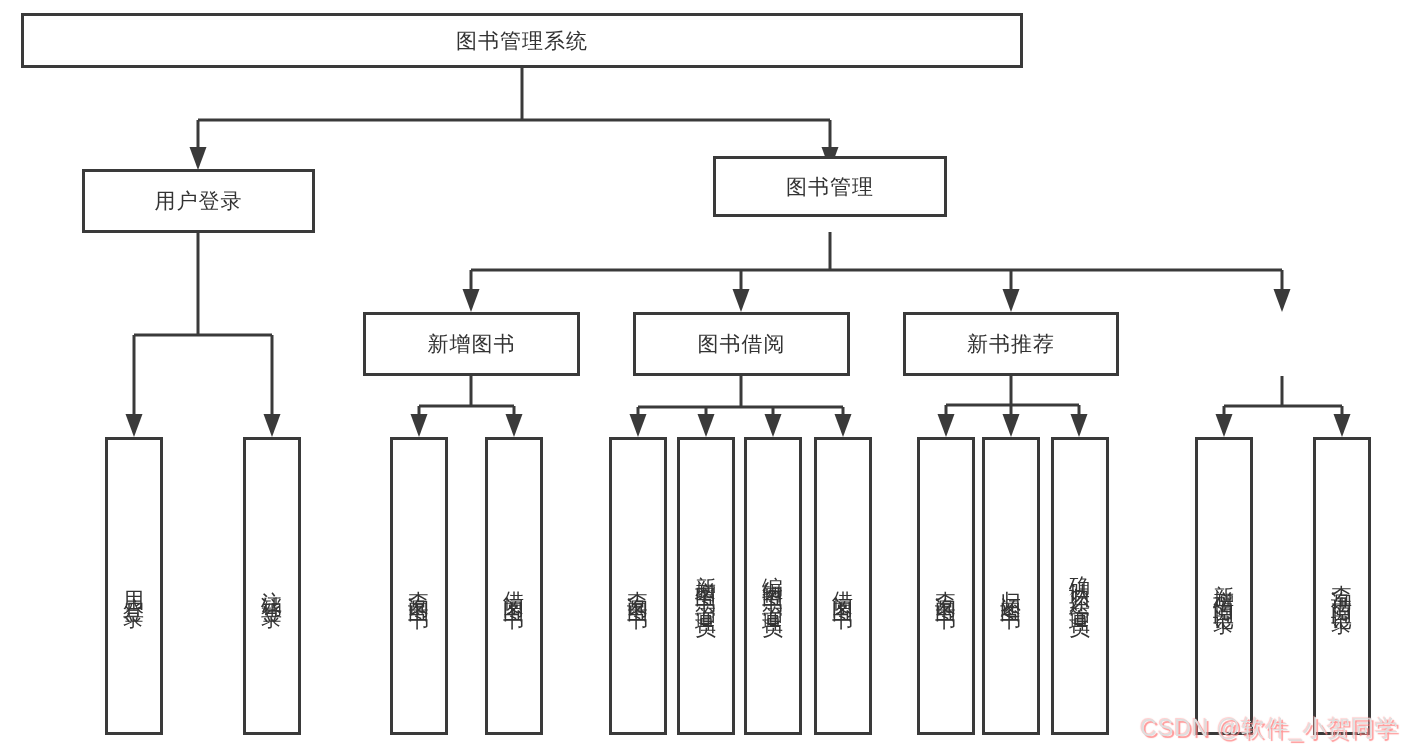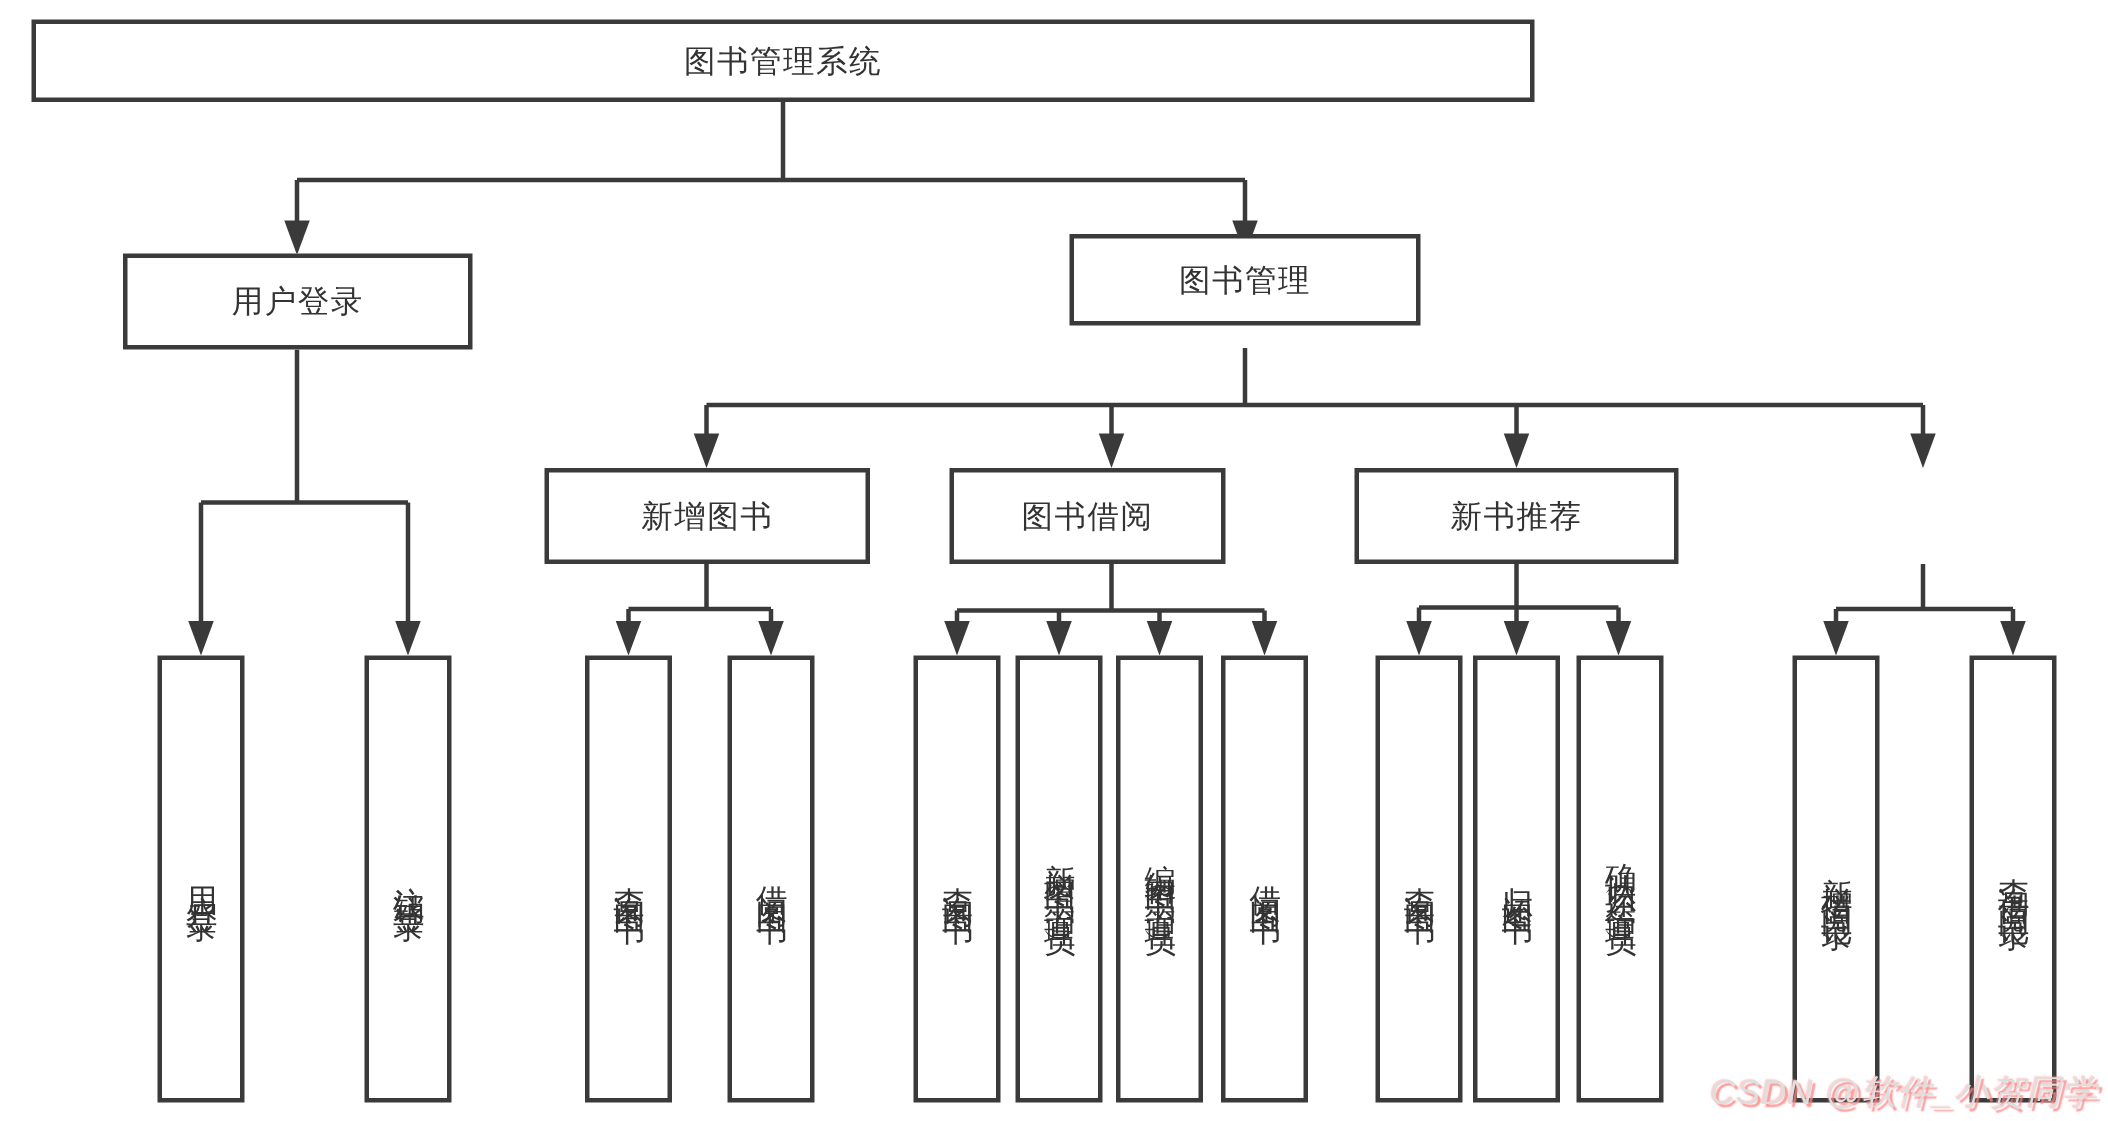--- a/index.html
+++ b/index.html
@@ -59,21 +59,20 @@
   .watermark {
     position: absolute;
     right: 6px;
     bottom: 3px;
     font-size: 23px;
     letter-spacing: 1px;
     color: #dedede;
     text-shadow: 2px 2px 1px rgba(255, 130, 130, 0.85), -1px -1px 1px rgba(255, 160, 160, 0.55);
     z-index: 5;
     white-space: nowrap;
-    font-style: italic;
   }
 </style>
 </head>
 <body>
 
 <div class="canvas">
 
   <svg class="connectors" width="1405" height="747" viewBox="0 0 1405 747">
     <g stroke="#3a3a3a" stroke-width="3" fill="none">
 
@@ -150,21 +149,21 @@
   <div class="node" style="left:82px; top:169px; width:233px; height:64px;">
     <span>用户登录</span>
   </div>
   <div class="node" style="left:713px; top:156px; width:234px; height:61px;">
     <span>图书管理</span>
   </div>
 
   <div class="node" style="left:363px; top:312px; width:217px; height:64px;">
     <span>新增图书</span>
   </div>
-  <div class="node" style="left:633px; top:312px; width:184px; height:64px;">
+  <div class="node" style="left:633px; top:312px; width:217px; height:64px;">
     <span>图书借阅</span>
   </div>
   <div class="node" style="left:903px; top:312px; width:216px; height:64px;">
     <span>新书推荐</span>
   </div>
 
   <div class="leaf" style="left:105px;">
     <span class="vtext">用户登录</span>
   </div>
   <div class="leaf" style="left:243px;">

